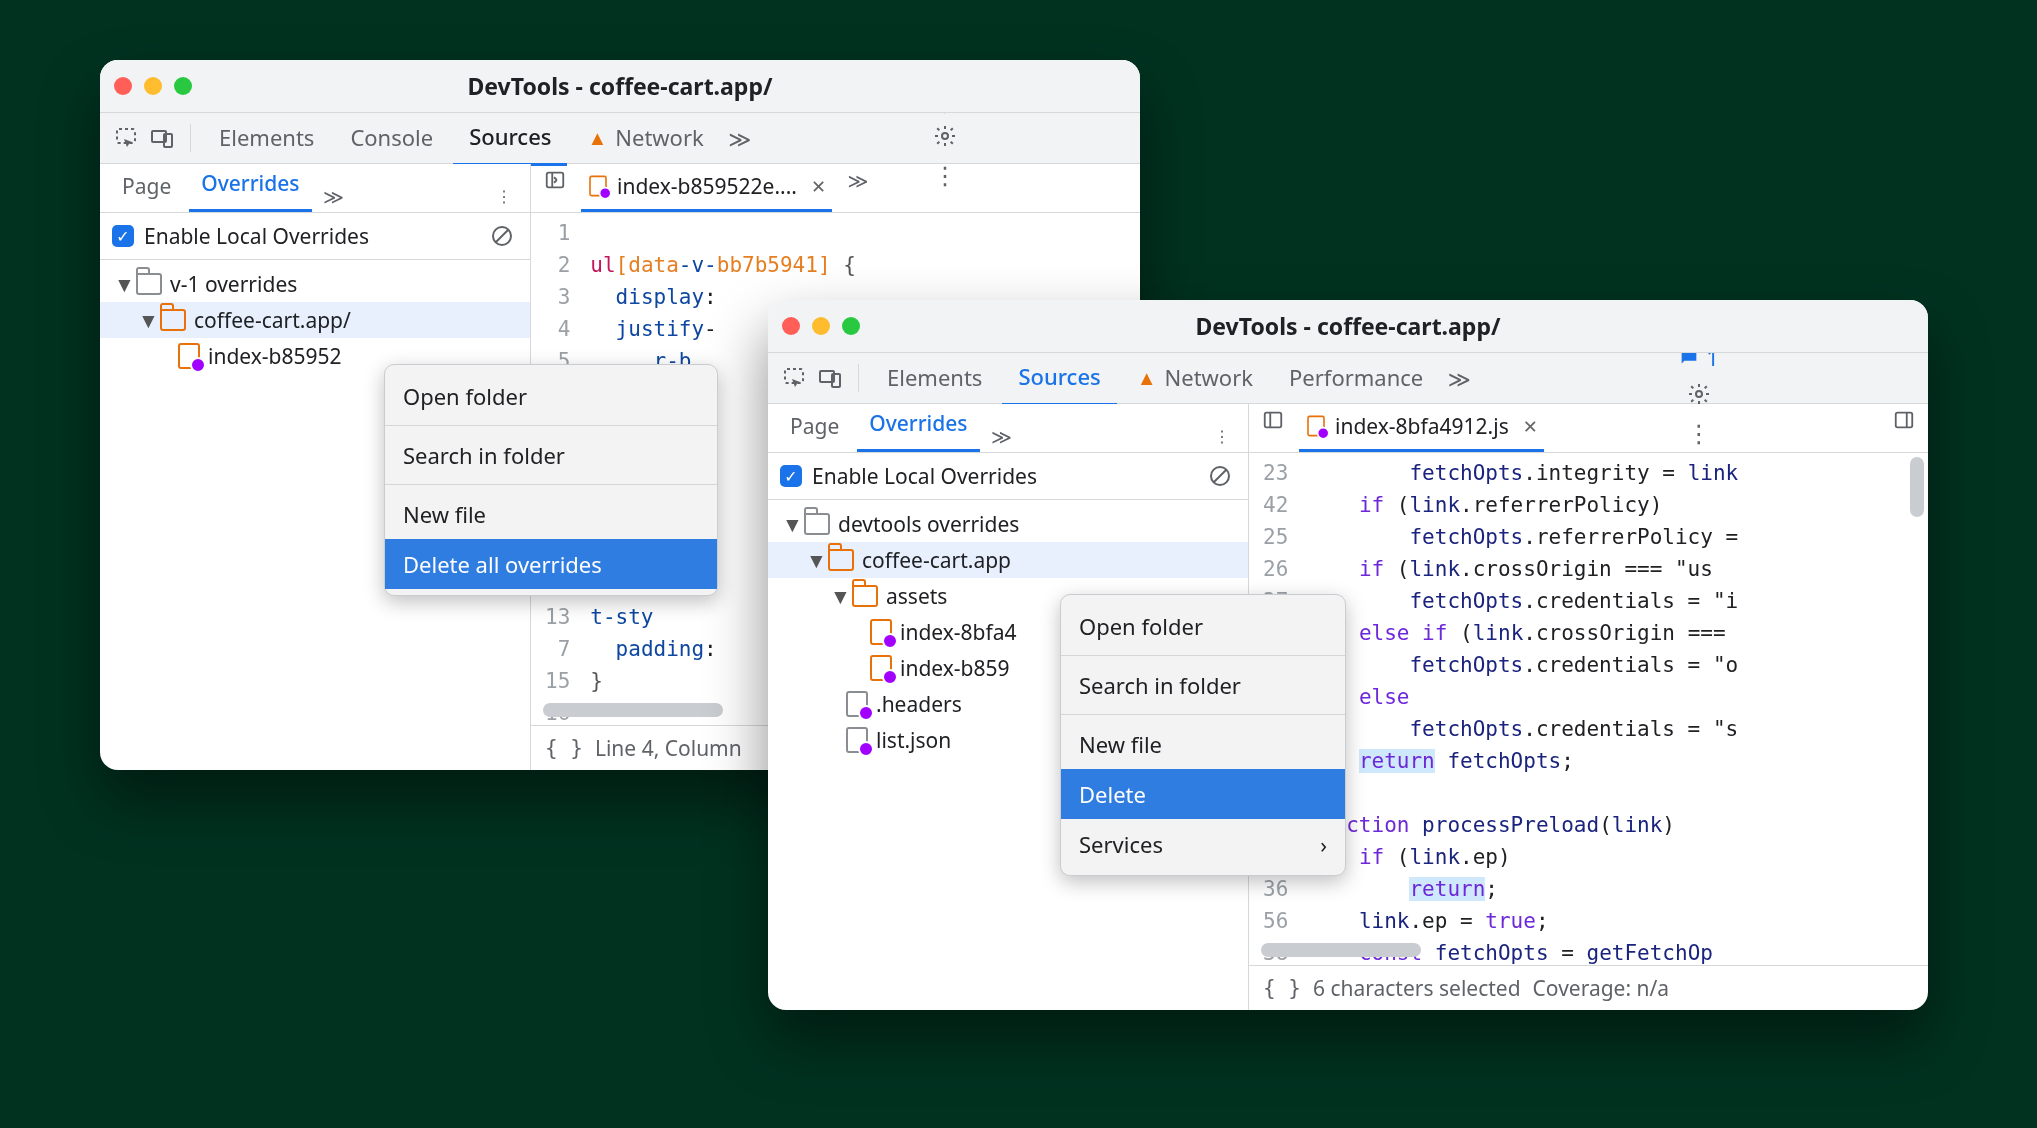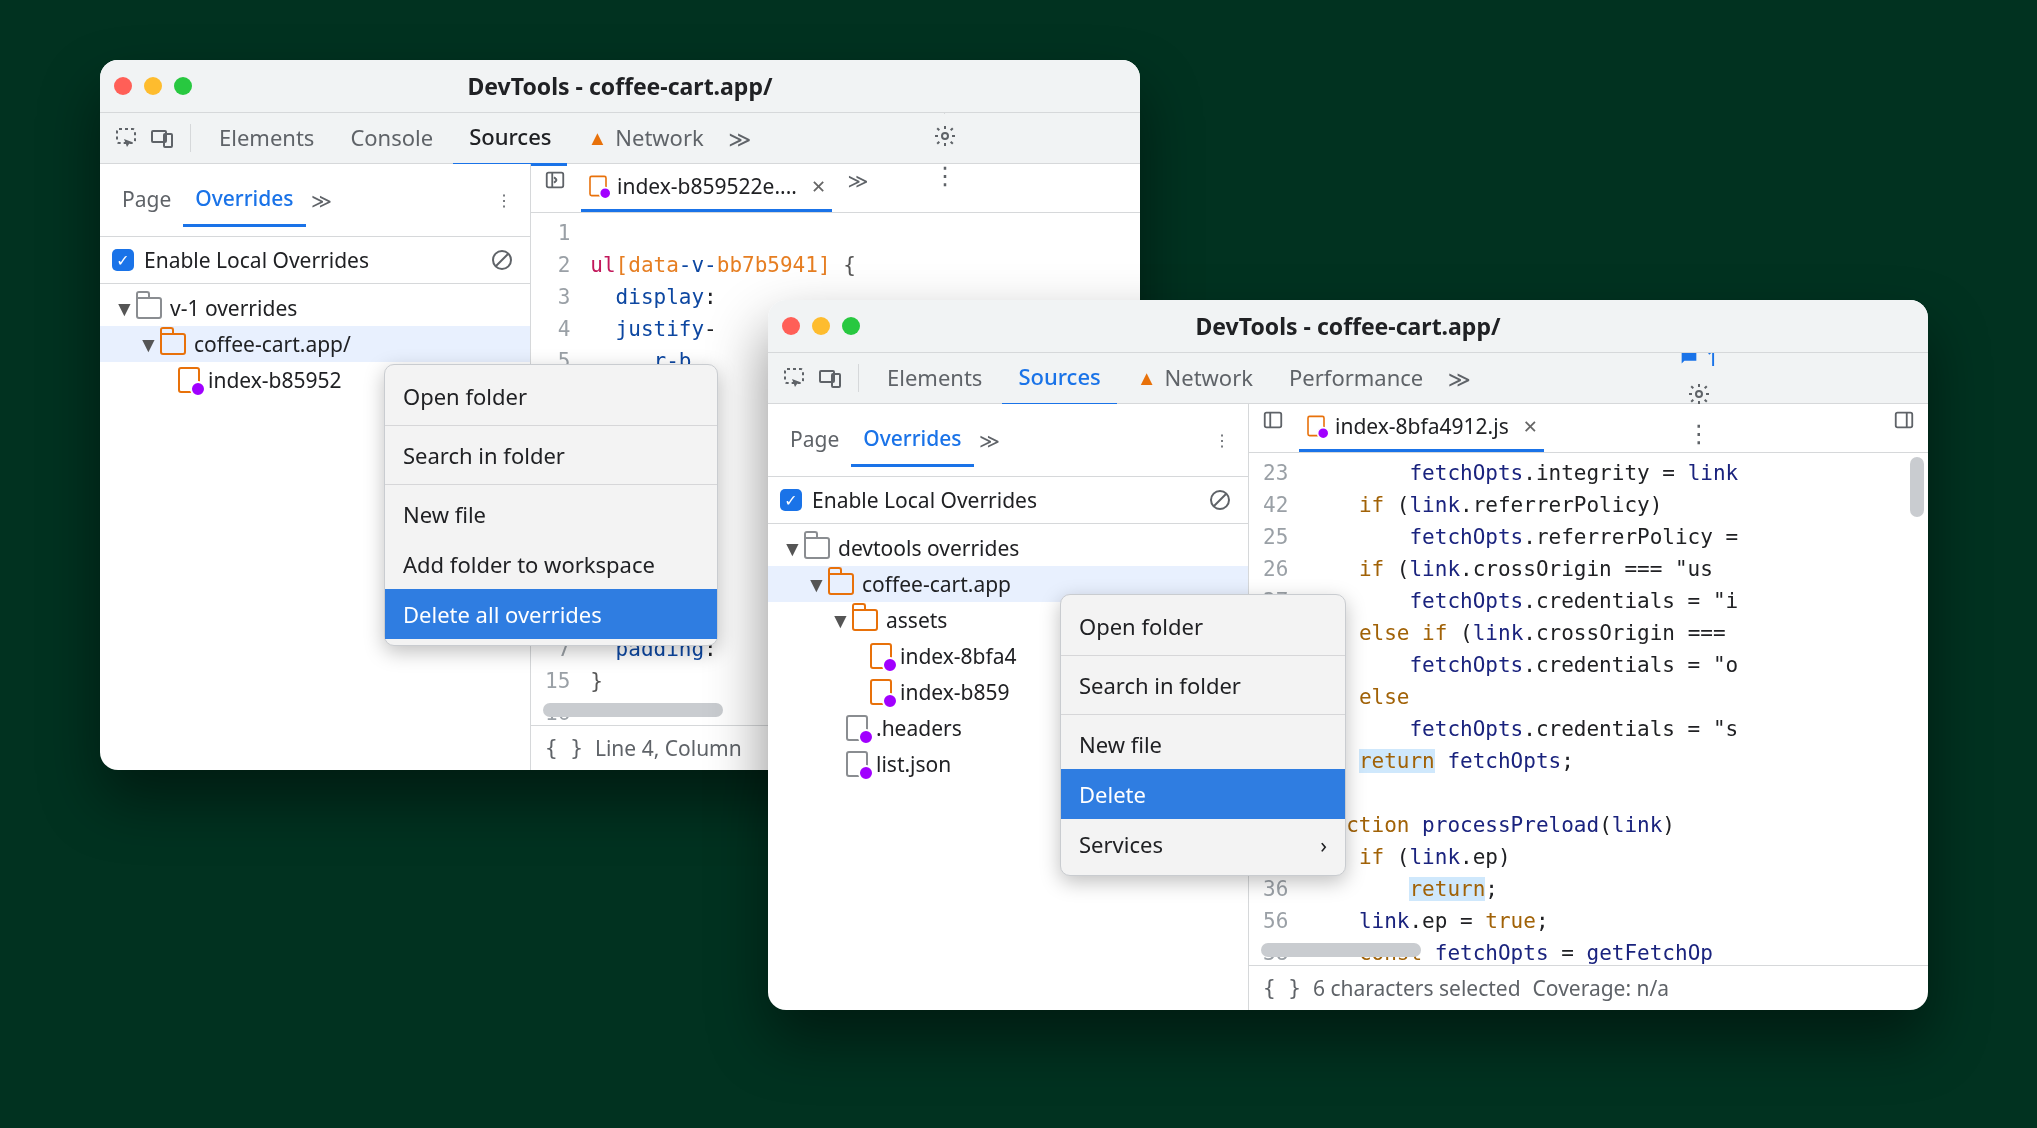--- a/index.html
+++ b/index.html
@@ -49,21 +49,21 @@
   .ico{display:inline-flex;align-items:center;justify-content:center;width:32px;height:32px;color:var(--muted)}
   .sep{width:1px;height:28px;background:var(--border);margin:0 8px}
   .tab{padding:10px 16px 12px;font-size:22px;color:var(--muted);white-space:nowrap}
   .tab.active{color:var(--text);font-weight:500;border-bottom:3px solid var(--blue)}
   .tab.blue{color:var(--blue)}
   .tab .warn{color:#e8710a;margin-right:8px;font-size:20px;position:relative;top:-1px}
   .tabsbar .right{margin-left:auto;display:flex;align-items:center;gap:6px}
 
   .split{flex:1;display:flex;min-height:0}
   .left{width:430px;border-right:1px solid var(--border);display:flex;flex-direction:column;min-width:0}
-  .subtabs{height:48px;display:flex;align-items:center;padding:12px 10px;border-bottom:1px solid var(--border);background:var(--win-bg)}
+  .subtabs{height:48px;display:flex;align-items:flex-end;padding:0 10px;gap:6px;border-bottom:1px solid var(--border);background:var(--win-bg)}
   .subtab{padding:10px 12px 12px;font-size:21px;color:var(--muted)}
   .subtab.active{color:var(--blue);border-bottom:3px solid var(--blue);font-weight:500}
   .rowbar{height:46px;border-bottom:1px solid var(--border);display:flex;align-items:center;padding:0 12px;gap:10px;font-size:21px}
   .checkbox{width:22px;height:22px;border-radius:5px;background:var(--blue);display:inline-flex;align-items:center;justify-content:center;color:#fff;font-size:16px}
   .noentry{margin-left:auto}
   .tree{flex:1;overflow:auto;padding:6px 0;font-size:21px}
   .trow{display:flex;align-items:center;height:36px;padding-right:8px;gap:8px;white-space:nowrap}
   .trow.sel{background:var(--blue-bg)}
   .trow .disclosure{width:14px;text-align:center;color:#555}
   .trow .spacer{display:inline-block}
@@ -77,21 +77,21 @@
 
   .right{flex:1;display:flex;flex-direction:column;min-width:0}
   .editor-tabs{height:48px;border-bottom:1px solid var(--border);display:flex;padding:0 8px;gap:10px}
   .edtab{display:flex;align-items:center;gap:8px;padding:8px 6px 10px;font-size:21px;color:var(--text);border-bottom:3px solid var(--blue)}
   .edtab .x{color:#666;font-size:18px;margin-left:6px}
   .code{display:flex;font-family:var(--mono);font-size:21px;line-height:32px;flex:1;overflow:hidden;position:relative}
   .gutter{background:var(--win-bg);color:#9aa0a6;text-align:right;padding:4px 10px 4px 14px;border-right:none;user-select:none}
   .gutter div{height:32px}
   .codebody{padding:4px 10px;white-space:pre;overflow:hidden}
   .codebody div{height:32px}
-  .kw{color:#a16207}
+  .kw{color:#6d28d9}
   .sel2{color:#c2185b}
   .selbg{background:#cfe8fc}
 
   .statusbar{height:44px;border-top:1px solid var(--border);display:flex;align-items:center;padding:0 14px;font-size:21px;color:var(--muted);gap:12px}
   .statusbar .right{margin-left:auto}
   .scrollthumb{position:absolute;height:14px;background:#c9ccd0;border-radius:8px;bottom:8px;left:12px;width:180px}
 
   .ctxmenu{
     position:absolute;background:#f3f3f3;border:1px solid #c9ccd0;border-radius:10px;
     box-shadow:var(--menu-shadow);padding:6px 0;font-size:22px;min-width:260px;z-index:50
@@ -234,21 +234,20 @@
     </div>
   </div>
 </div>
 
 <div class="ctxmenu" style="left:384px;top:364px;width:332px">
   <div class="item">Open folder</div>
   <hr>
   <div class="item">Search in folder</div>
   <hr>
   <div class="item">New file</div>
-  <div class="item">Add folder to workspace</div>
   <div class="item hl">Delete all overrides</div>
 </div>
 
 <div class="window" style="left:768px;top:300px;width:1160px;height:710px">
 
   <div class="titlebar">
     <div class="traffic">
       <span class="dot r"></span>
       <span class="dot y"></span>
       <span class="dot g"></span>

